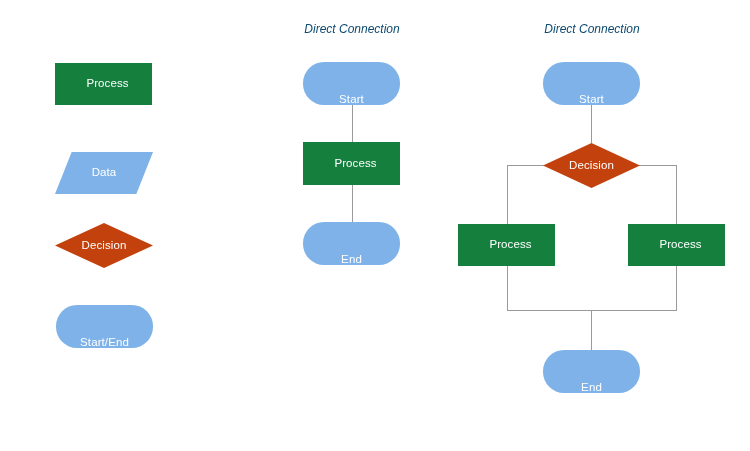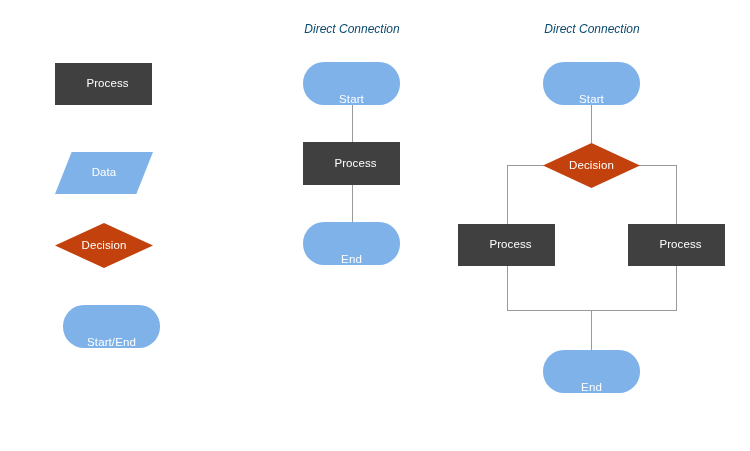--- a/index.html
+++ b/index.html
@@ -38,21 +38,21 @@
     color: #ffffff;
     font-size: 11.5px;
     line-height: 1;
     letter-spacing: 0.1px;
     white-space: nowrap;
     pointer-events: none;
   }
 
   
   .shape-rect {
-    background: #404040;
+    background: #15803d;
     padding-left: 8px;
   }
 
   
   .shape-capsule {
     background: #7EB2E8;
     border-radius: 21px;
     align-items: flex-end;
   }
 
@@ -101,21 +101,21 @@
   </div>
 
   <div class="node shape-parallelogram" style="left:55px; top:144px; width:98px; height:42px;">
     <span class="node-label">Data</span>
   </div>
 
   <div class="node shape-diamond" style="left:55px; top:223px; width:98px; height:45px;">
     <span class="node-label">Decision</span>
   </div>
 
-  <div class="node shape-capsule" style="left:63px; top:305px; width:97px; height:43px;">
+  <div class="node shape-capsule" style="left:56px; top:305px; width:97px; height:43px;">
     <span class="node-label">Start/End</span>
   </div>
 
   <div class="column-title" style="left:252px; top:23px; width:200px;">Direct Connection</div>
 
   <div class="connector connector-v" style="left:352px; top:105px; height:37px;"></div>
 
   <div class="connector connector-v" style="left:352px; top:185px; height:37px;"></div>
 
   <div class="node shape-capsule" style="left:303px; top:62px; width:97px; height:43px;">

